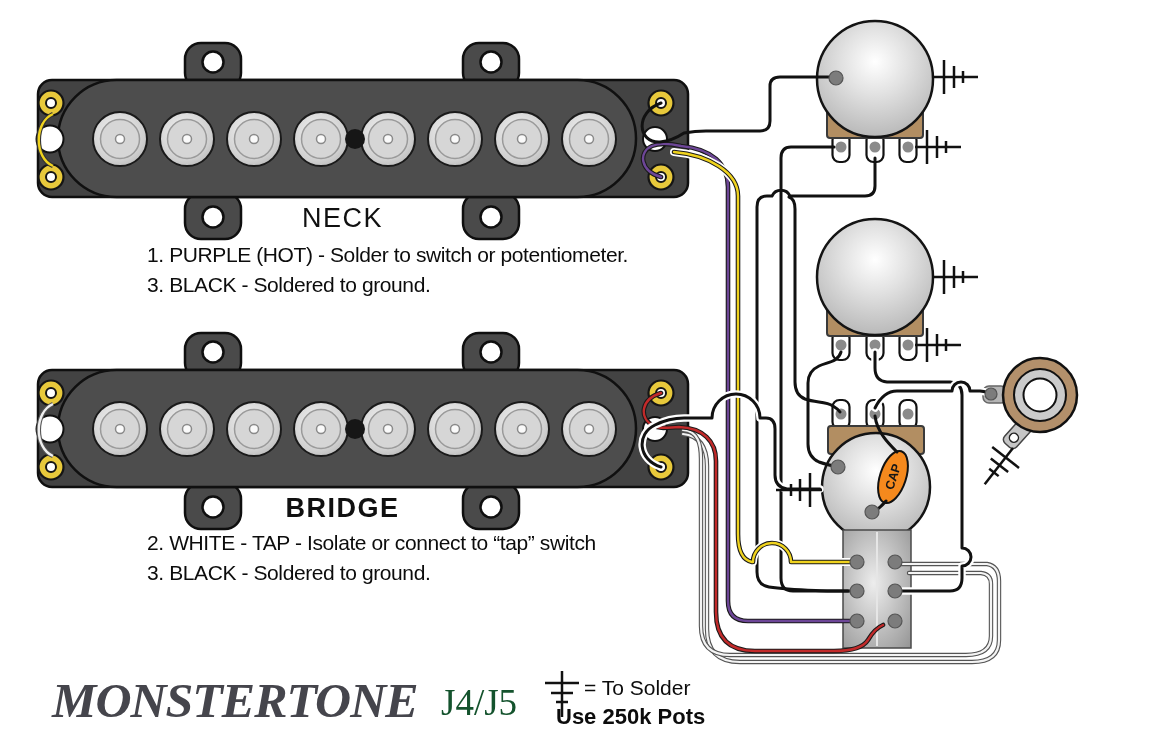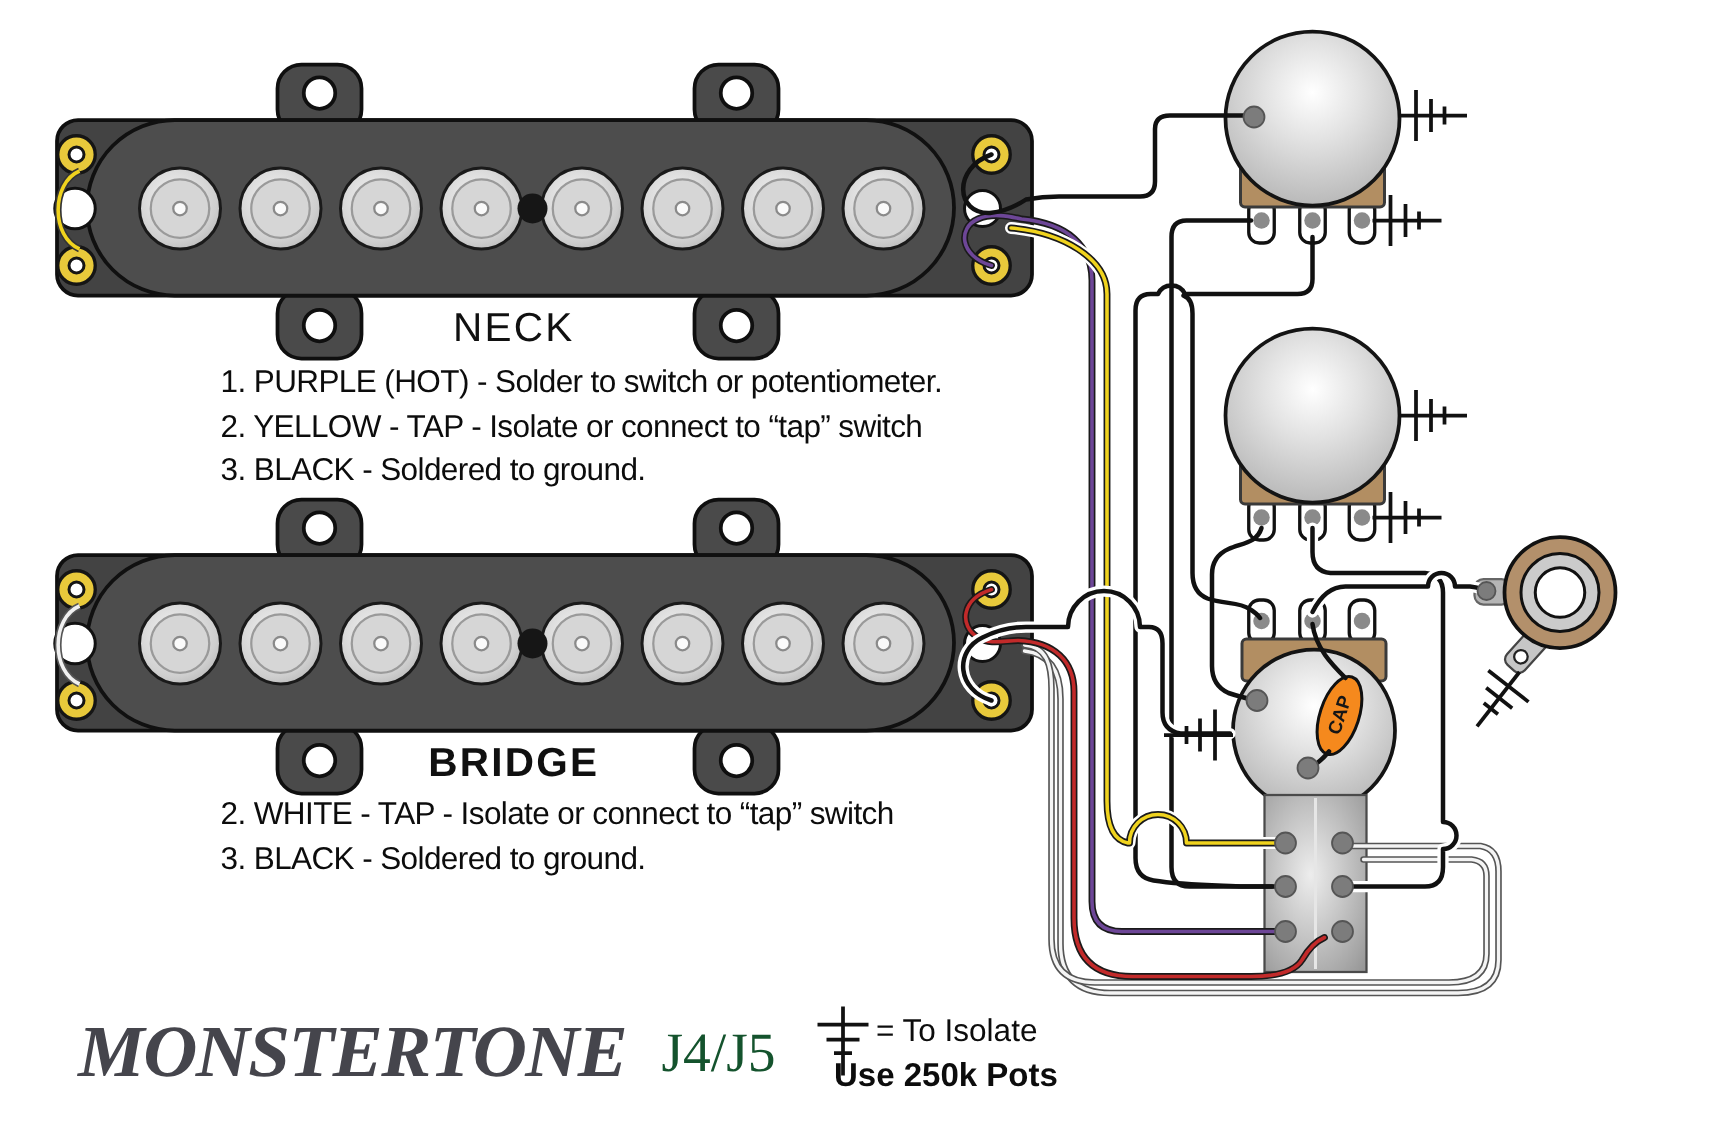--- a/index.html
+++ b/index.html
@@ -237,27 +237,26 @@
         <circle cx="895" cy="591" r="7"></circle>
     <circle cx="857" cy="621" r="7"></circle>
         <circle cx="895" cy="621" r="7"></circle>
     <circle cx="991" cy="394" r="6"></circle>
   </g>
 </svg>
 
   <div class="txt pickup-label" style="left:270px;top:203px;">NECK</div>
   <div class="txt instr" style="left:147px;top:240px;">
     <div>1. PURPLE (HOT) - Solder to switch or potentiometer.</div>
-    <div>2. YELLOW - TAP - Isolate or connect to “tap” switch</div>
     <div>3. BLACK - Soldered to ground.</div>
   </div>
 
   <div class="txt pickup-label" style="left:270px;top:493px;font-weight:bold;">BRIDGE</div>
   <div class="txt instr" style="left:147px;top:528px;">
     <div>2. WHITE - TAP - Isolate or connect to “tap” switch</div>
     <div>3. BLACK - Soldered to ground.</div>
   </div>
 
   <div class="txt logo" style="left:52px;top:672px;">MONSTERTONE</div>
   <div class="txt model" style="left:441px;top:681px;">J4/J5</div>
-  <div class="txt legend1" style="left:584px;top:676px;">= To Isolate</div>
+  <div class="txt legend1" style="left:584px;top:676px;">= To Solder</div>
   <div class="txt legend2" style="left:556px;top:704px;">Use 250k Pots</div>
 </div>
 
 </body></html>

